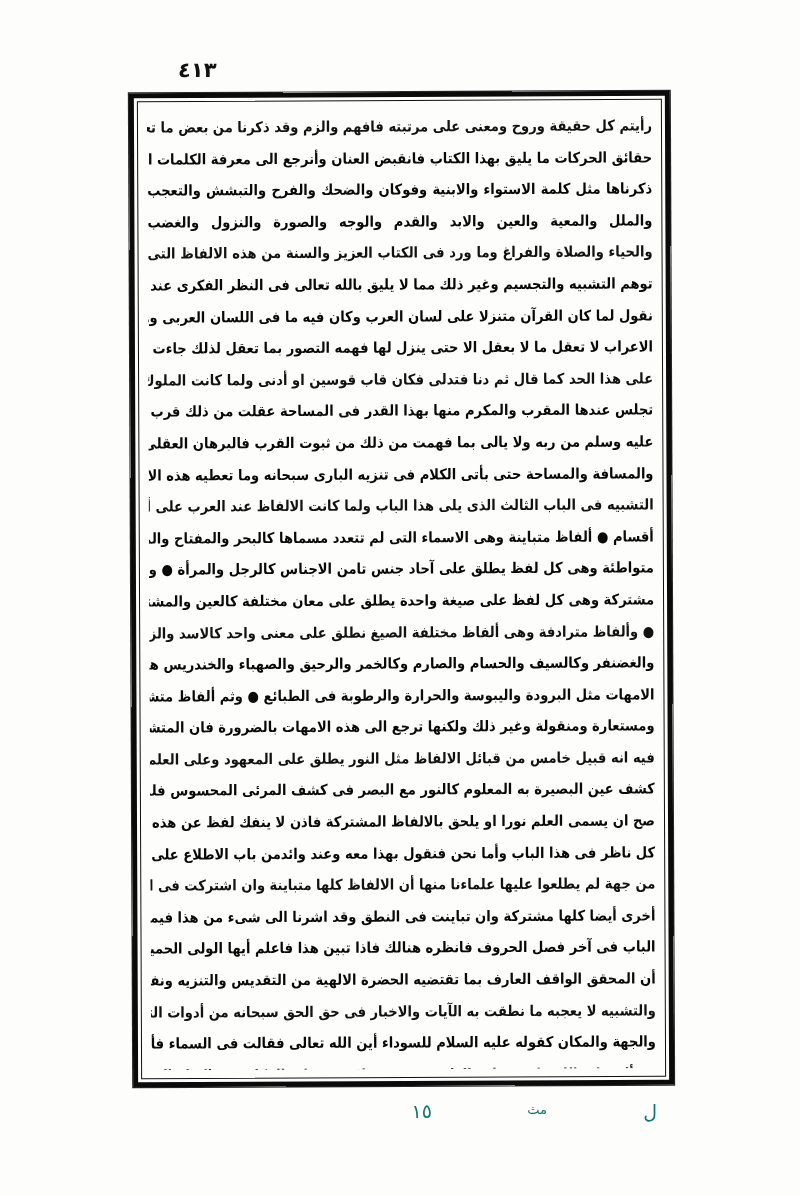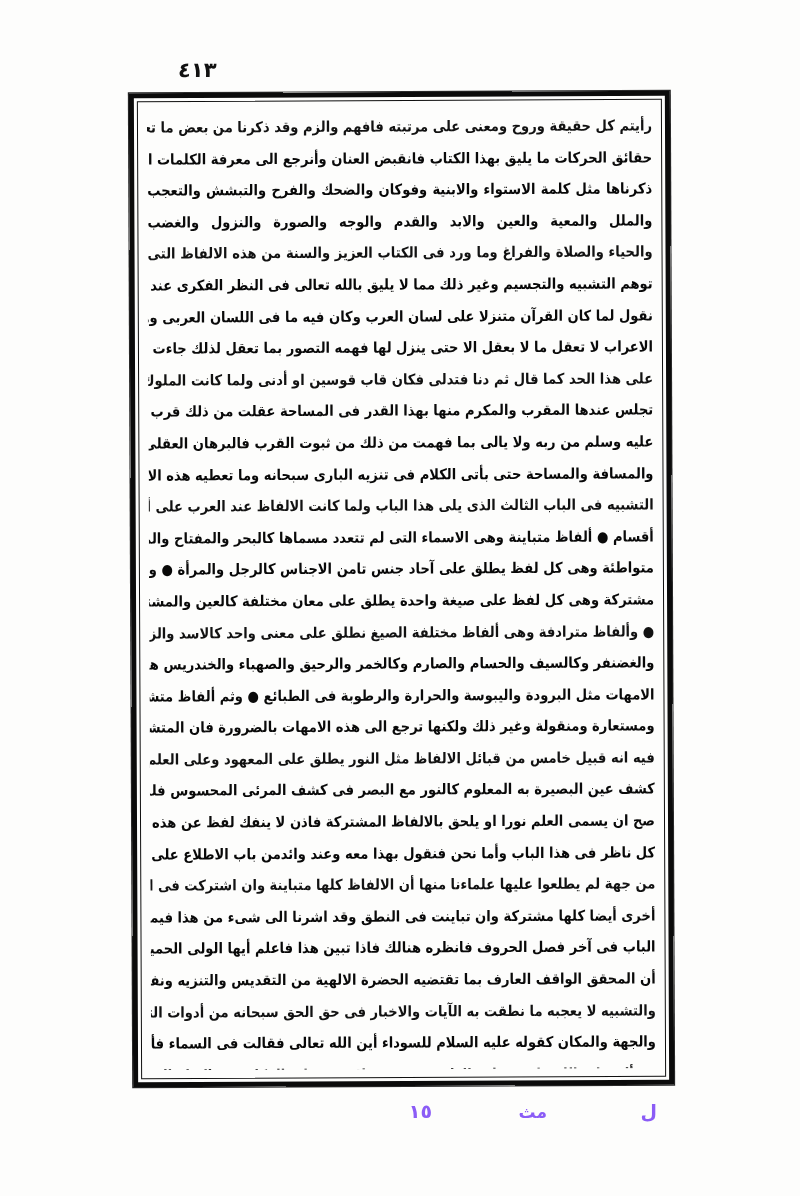--- a/index.html
+++ b/index.html
@@ -104,26 +104,26 @@
     top: 1100px;
     left: 131px;
     width: 541px;
     height: 46px;
     direction: rtl;
   }
   .footer-mark {
     position: absolute;
     font-family: "DejaVu Sans", sans-serif;
     font-size: 19px;
-    font-weight: 700;
-    color: #8b5cf6;
+    font-weight: 400;
+    color: #0f766e;
     direction: rtl;
   }
   .mark-catchword { right: 15px; top: 0px; }
-  .mark-signature { right: 125px; top: 2px; font-size: 17px; }
+  .mark-signature { right: 125px; top: 2px; font-size: 13px; }
   .mark-quire     { right: 240px; top: 0px; font-size: 19px; letter-spacing: 1px; }
 
   
   .scan-speckle {
     position: absolute;
     left: 300px;
     top: 1112px;
     width: 40px;
     height: 6px;
     background: transparent;

